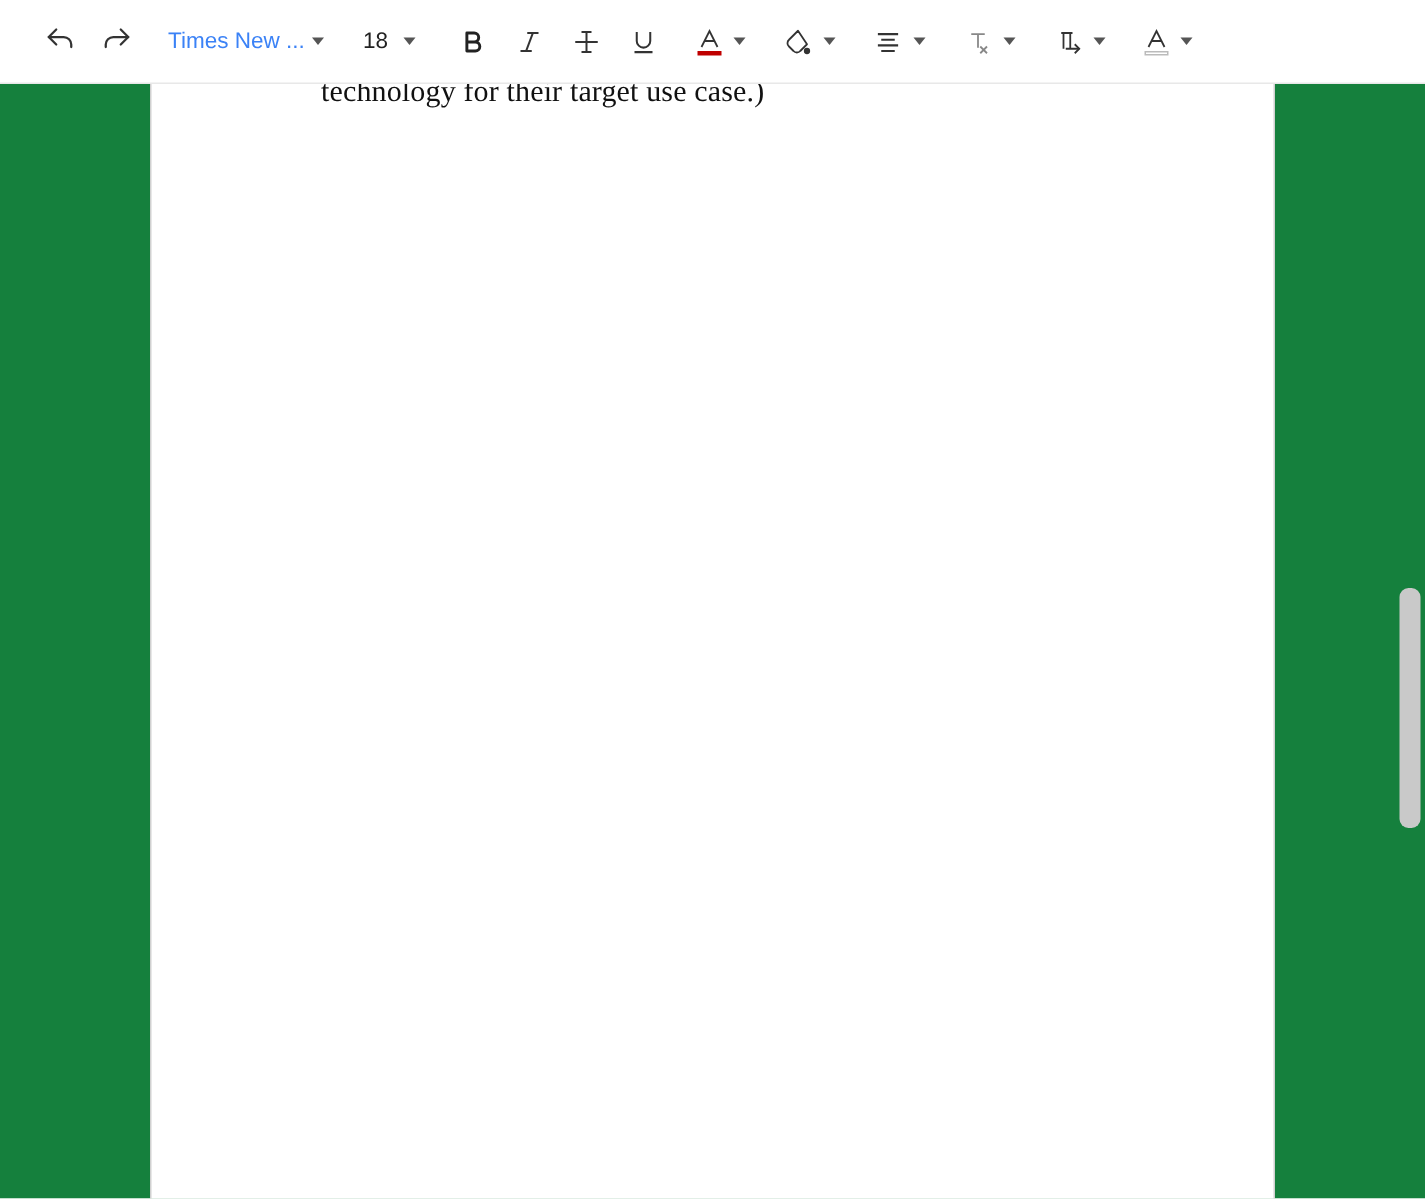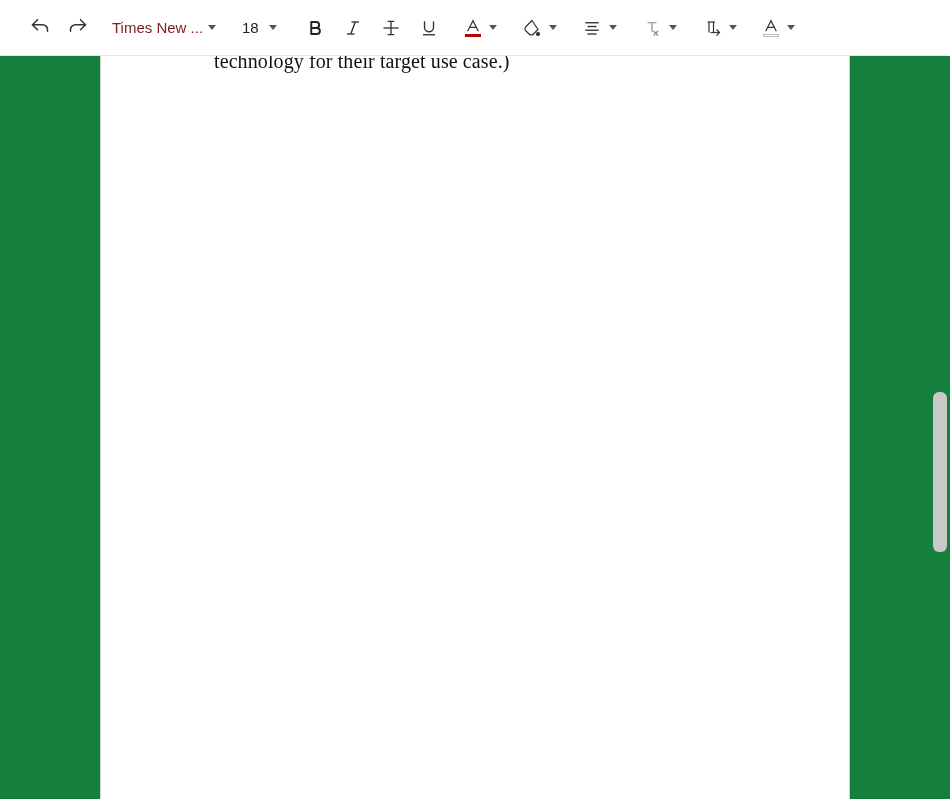--- a/index.html
+++ b/index.html
@@ -31,21 +31,21 @@
       padding: 0 4px;
       cursor: pointer;
       border-radius: 3px;
       color: #333;
     }
     .tb-font {
       min-width: 120px;
       justify-content: space-between;
       padding: 0 6px 0 10px;
       font-size: 15px;
-      color: #7f1d1d;
+      color: #3b82f6;
     }
     .tb-size {
       min-width: 50px;
       justify-content: flex-end;
       padding: 0 6px 0 10px;
       font-size: 15px;
       color: #222;
     }
     .tb-split {
       display: flex;

